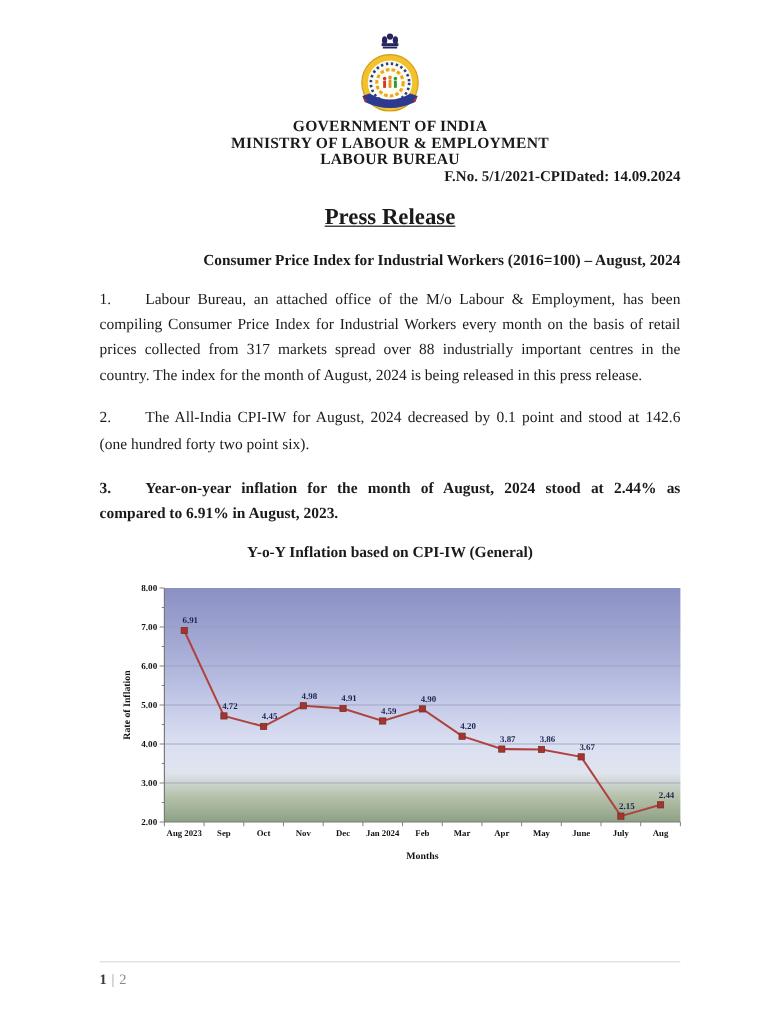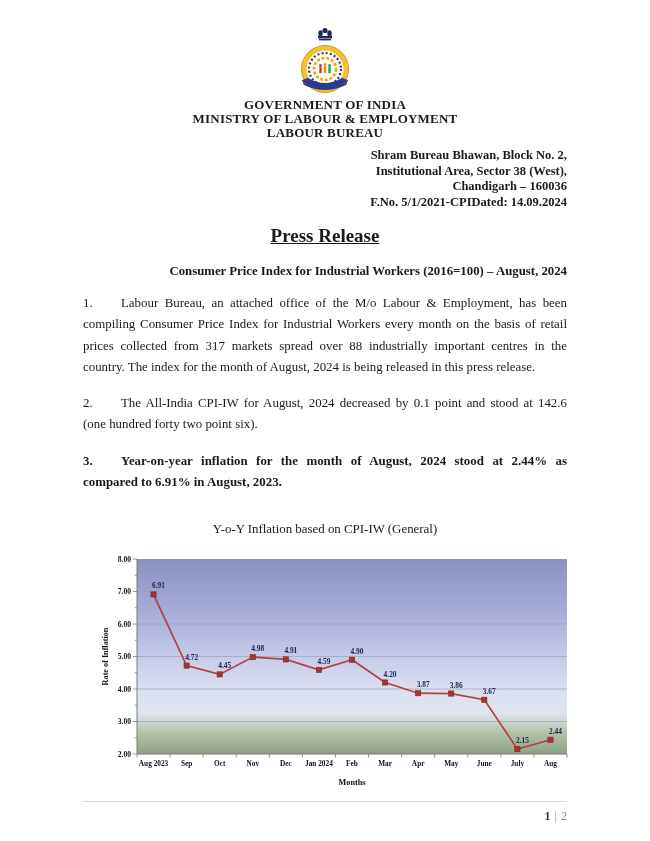--- a/index.html
+++ b/index.html
@@ -16,36 +16,36 @@
   .emblem-wrap{text-align:center;padding-top:10px;line-height:0;}
   .hdr{ text-align:center;font-weight:bold;font-size:13px;line-height:14px;letter-spacing:.2px;}
   .hdr-block{margin-top:2px;}
   .addr{ text-align:right;font-weight:bold;font-size:12.5px;line-height:15.5px;margin-top:8px;}
   .fno-row{display:flex;justify-content:flex-end;font-weight:bold;font-size:12.5px;line-height:15.5px;}
   .press-release{text-align:center;font-weight:bold;font-size:19px;margin-top:15px;}
   .press-release span{text-decoration:underline;}
   .doc-title{text-align:right;font-weight:bold;font-size:12.8px;margin-top:17px;}
   .para{font-size:12.9px;line-height:21.4px;text-align:justify;margin-top:14px;}
   .para .pnum{display:inline-block;width:38px;font-size:12.9px;}
-  .chart-title{text-align:center;font-weight:normal;font-size:12.9px;margin-top:29px;}
+  .chart-title{text-align:center;font-weight:bold;font-size:12.9px;margin-top:14px;}
   .chart-box{margin-top:10px;margin-left:14px;width:490px;height:245px;}
   svg text{font-family:"Liberation Serif","DejaVu Serif",serif;}
   .ytick{font-size:7.6px;font-weight:bold;fill:#111;}
   .xtick{font-size:7.3px;font-weight:bold;fill:#111;}
   .axis-title{font-size:8.2px;font-weight:bold;fill:#111;}
   .dlabel{font-size:7.4px;font-weight:bold;fill:#1b2150;}
   .gridline{stroke:#9aa0b8;stroke-width:0.7;}
   .axisline{stroke:#7a7a7a;stroke-width:1;}
   .axis-tick{stroke:#7a7a7a;stroke-width:0.8;}
   .series-line{fill:none;stroke:#b04340;stroke-width:1.7;}
   .marker{fill:#a33531;stroke:#7c2824;stroke-width:0.6;}
   .footer{
     position:absolute;left:83px;right:83px;top:801px;
     border-top:1px solid #dcdcdc;
-    text-align:right;font-size:12px;padding-top:7px;
+    text-align:left;font-size:12px;padding-top:7px;
   }
   .footer .p1{color:#3a3a3a;font-weight:bold;}
   .footer .sep{color:#9a9a9a;padding:0 4px;}
   .footer .p2{color:#8a8a8a;}
 </style>
 </head>
 <body>
 
 <div class="page">
   <div class="content">
@@ -85,25 +85,20 @@
         </g>
       </svg>
     </div>
 
     <div class="hdr hdr-block">
       <div>GOVERNMENT OF INDIA</div>
       <div>MINISTRY OF LABOUR &amp; EMPLOYMENT</div>
       <div>LABOUR BUREAU</div>
     </div>
 
-    <div class="addr">
-      <div>Shram Bureau Bhawan, Block No. 2,</div>
-      <div>Institutional Area, Sector 38 (West),</div>
-      <div>Chandigarh – 160036</div>
-    </div>
 
     <div class="fno-row">
       <span>F.No. 5/1/2021-CPI</span>
       <span>Dated: 14.09.2024</span>
     </div>
 
     <div class="press-release">
       <span>Press Release</span>
     </div>
 

